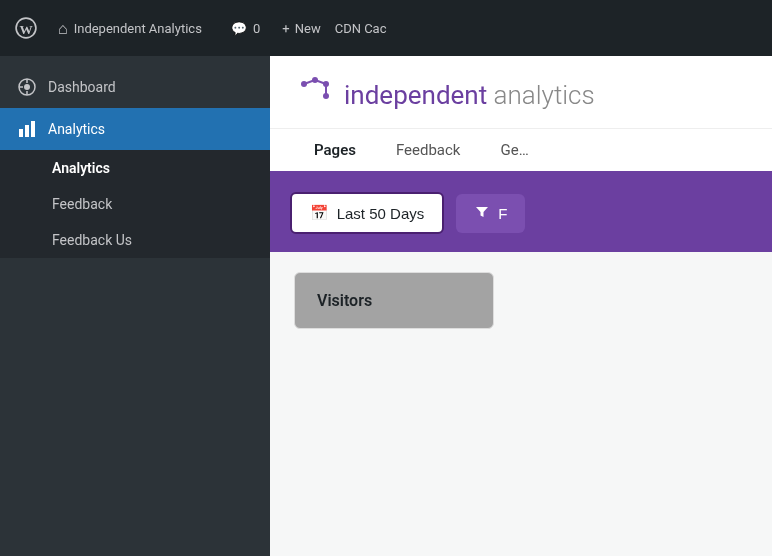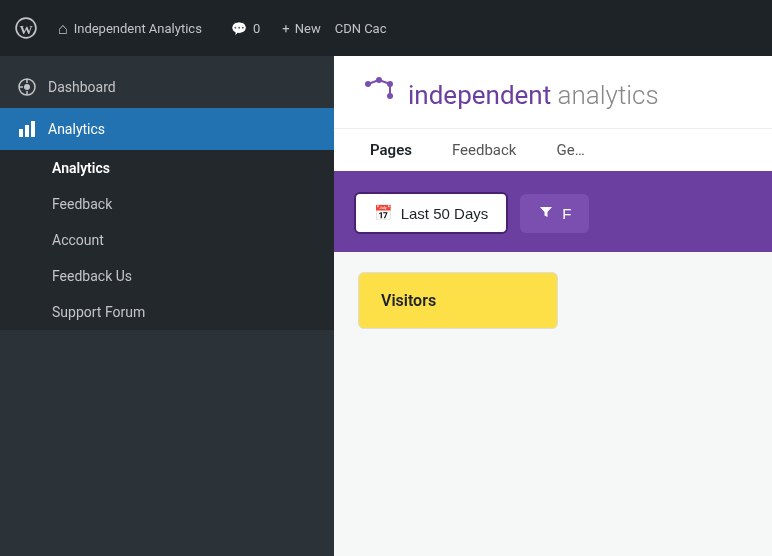--- a/index.html
+++ b/index.html
@@ -80,21 +80,21 @@
 
     
     .layout {
       display: flex;
       margin-top: 56px;
       height: calc(556px - 56px);
     }
 
     
     .sidebar {
-      width: 334px;
+      width: 270px;
       background: #2c3338;
       flex-shrink: 0;
       padding-top: 10px;
       overflow-y: auto;
     }
 
     .sidebar-item {
       display: flex;
       align-items: center;
       gap: 10px;
@@ -181,21 +181,21 @@
     .logo-text span {
       color: #888;
       font-weight: 300;
     }
 
     
     .tabs-bar {
       display: flex;
       border-bottom: 3px solid #6b3fa0;
       background: #fff;
-      padding: 0 16px;
+      padding: 0 24px;
       align-items: flex-end;
     }
     .tab {
       padding: 12px 20px;
       font-size: 15px;
       color: #555;
       cursor: pointer;
       border-bottom: 3px solid transparent;
       margin-bottom: -3px;
       font-weight: 400;
@@ -246,21 +246,21 @@
     }
 
     
     .visitors-area {
       background: #f6f7f7;
       flex: 1;
       padding: 20px 24px;
     }
 
     .visitors-card {
-      background: #fde047;
+      background: #a3a3a3;
       border: 1px solid #ddd;
       border-radius: 6px;
       padding: 18px 22px;
       display: inline-block;
       min-width: 200px;
     }
 
     .visitors-label {
       font-size: 16px;
       font-weight: 600;
@@ -321,27 +321,21 @@
     </div>
 
     <div class="sidebar-submenu">
       <div class="sidebar-submenu-item active-sub">
         <span>Analytics</span>
       </div>
       <div class="sidebar-submenu-item">
         <span>Feedback</span>
       </div>
       <div class="sidebar-submenu-item">
-        <span>Account</span>
-      </div>
-      <div class="sidebar-submenu-item">
         <span>Feedback Us</span>
-      </div>
-      <div class="sidebar-submenu-item">
-        <span>Support Forum</span>
       </div>
     </div>
 
   </div>
 
   <div class="main-content">
 
     <div class="plugin-header">
       <div class="plugin-logo">
 

